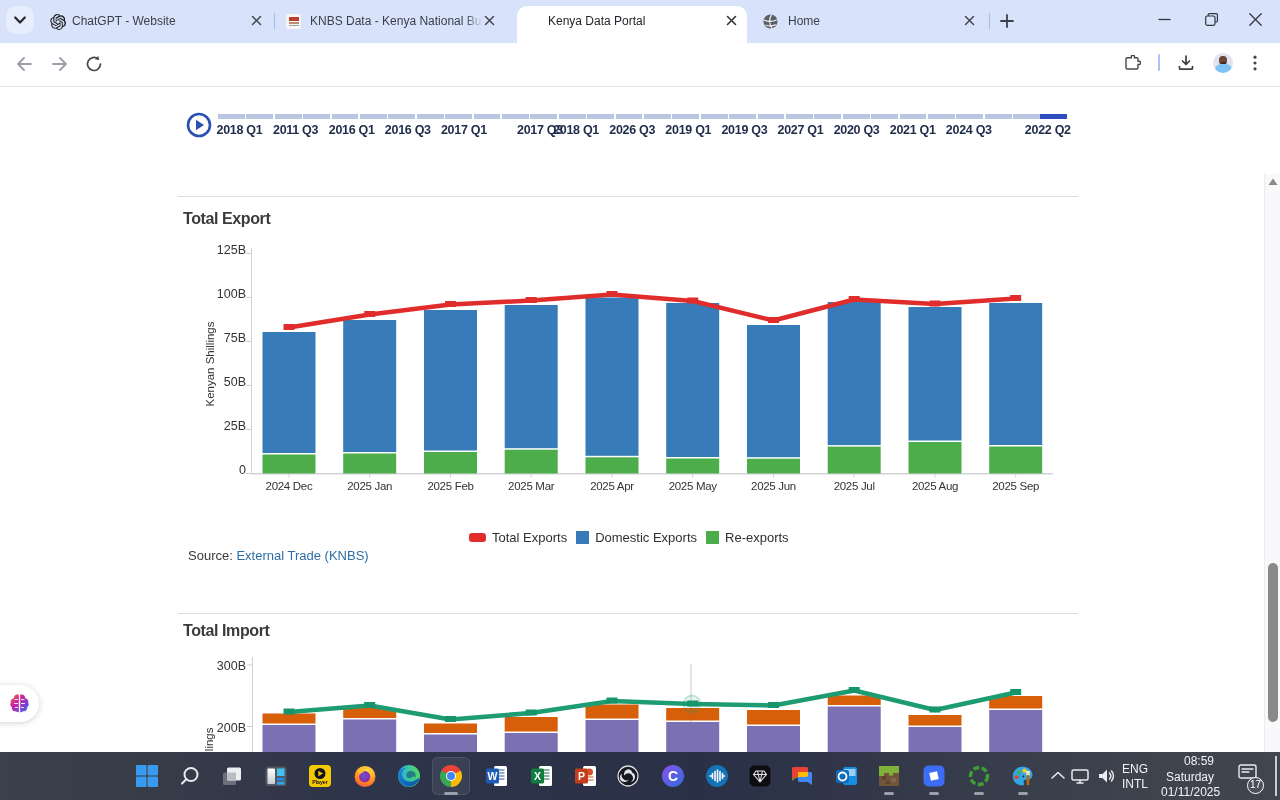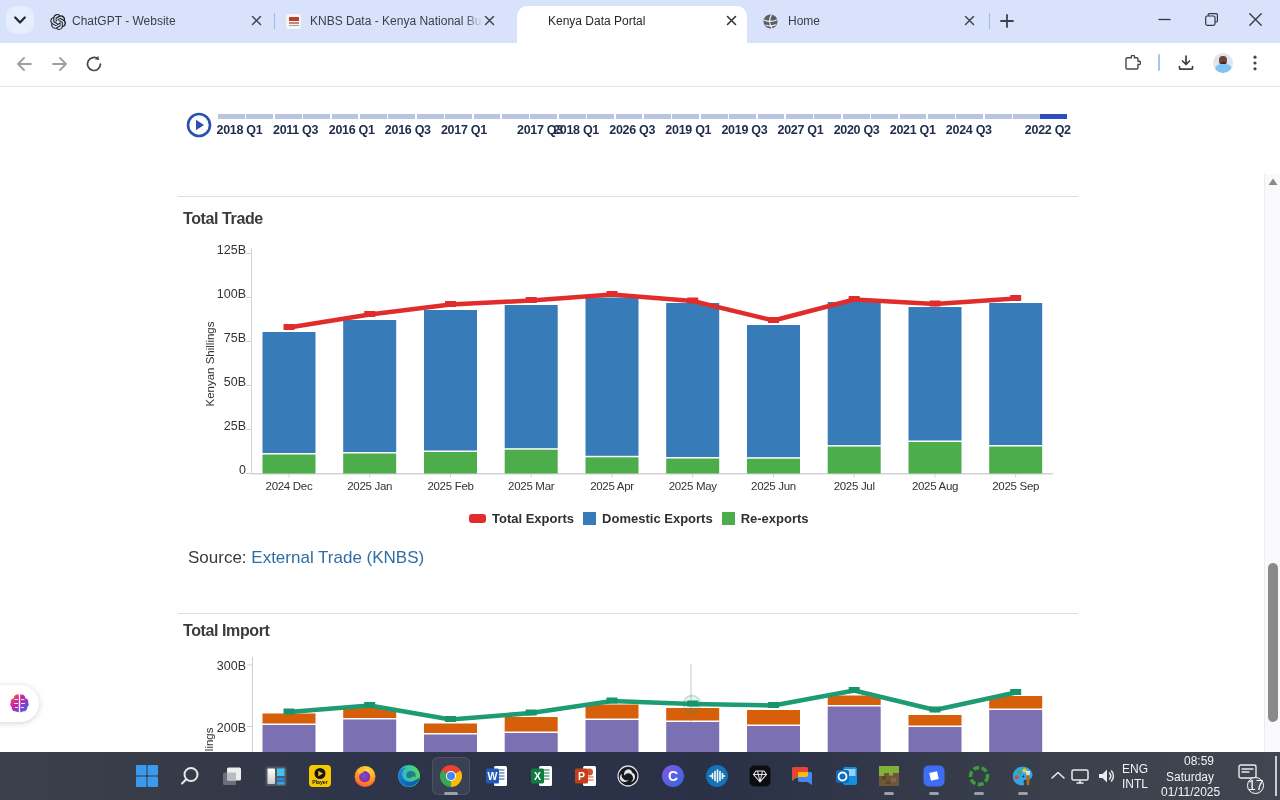--- a/index.html
+++ b/index.html
@@ -23,23 +23,23 @@
   #page { position:absolute; left:0; top:87px; width:1280px; height:665px; background:#fff; }
 
   
   .tl-label { position:absolute; top:36px; transform:translateX(-50%); font-size:12.5px; font-weight:bold; color:#1e2b49; letter-spacing:-0.3px; white-space:nowrap; }
 
   
   .sec-title { position:absolute; font-size:16px; font-weight:bold; color:#3b3b3b; letter-spacing:-0.4px; }
   .hline { position:absolute; left:178px; width:900px; height:1px; background:#ddd; }
 
   
-  #legend { position:absolute; left:469px; top:422px; height:15px;font-weight:bold; }
+  #legend { position:absolute; left:469px; top:441px; height:15px; }
   .leg-item { display:inline-block; vertical-align:middle; }
-  #source { position:absolute; left:188px; top:461px; font-size:17px; color:#3a3a3a; }
+  #source { position:absolute; left:188px; top:461px; font-size:13px; color:#3a3a3a; }
   #source a { color:#2e6ea5; text-decoration:none; }
 
   
   #scrollbar { position:absolute; left:1264px; top:87px; width:16px; height:665px; background:#f9f9fb; border-left:1px solid #ececec; }
   #scrollthumb { position:absolute; left:3px; top:389px; width:10px; height:159px; border-radius:5px; background:#8a8a8a; }
 
   
   #taskbar { position:absolute; left:0; top:752px; width:1280px; height:48px; background:linear-gradient(90deg,#3b404c 0%,#373c49 12%,#2e3449 28%,#2a3046 55%,#343a49 72%,#3f434e 90%,#41454f 100%); }
   .tbi { position:absolute; top:12px; width:24px; height:24px; }
   .tbi svg { display:block; width:24px; height:24px; }
@@ -192,21 +192,21 @@
       <div class="tl-label" style="left:688.3px">2019 Q1</div>
       <div class="tl-label" style="left:744.4px">2019 Q3</div>
       <div class="tl-label" style="left:800.5px">2027 Q1</div>
       <div class="tl-label" style="left:856.6px">2020 Q3</div>
       <div class="tl-label" style="left:912.7px">2021 Q1</div>
       <div class="tl-label" style="left:968.8px">2024 Q3</div>
       <div class="tl-label" style="left:1047.8px">2022 Q2</div>
     </div>
 
   <div class="hline" style="top:109px"></div>
-  <div class="sec-title" style="left:183px;top:123px;">Total Trade</div>
+  <div class="sec-title" style="left:183px;top:123px;">Total Export</div>
 
   <svg id="chart1" class="abs" style="left:0;top:0" width="1280" height="665" viewBox="0 0 1280 665">
       <path d="M251.5 161 V386" stroke="#cfd2d6" stroke-width="1" fill="none"></path>
       <path d="M251 386.75 H1053" stroke="#d2d4d7" stroke-width="1.5" fill="none"></path>
       <path d="M246 386.5 H251" stroke="#ccd1d6" stroke-width="1"></path>
       <text x="246" y="383.6" text-anchor="end" dominant-baseline="middle" font-size="12.5" fill="#333">0</text>
       <path d="M246 342.5 H251" stroke="#ccd1d6" stroke-width="1"></path>
       <text x="246" y="339.6" text-anchor="end" dominant-baseline="middle" font-size="12.5" fill="#333">25B</text>
       <path d="M246 298.5 H251" stroke="#ccd1d6" stroke-width="1"></path>
       <text x="246" y="295.6" text-anchor="end" dominant-baseline="middle" font-size="12.5" fill="#333">50B</text>
@@ -554,15 +554,15 @@
     <svg class="abs" style="left:1096px;top:14px" width="20" height="20" viewBox="0 0 20 20">
       <path d="M3 8 v4 h3.5 L11 16.5 v-13 L6.5 8 Z" fill="#e9ebee"></path>
       <path d="M13.5 7 a4.5 4.5 0 0 1 0 6 M15.5 5 a7.5 7.5 0 0 1 0 10" stroke="#e9ebee" stroke-width="1.5" fill="none" stroke-linecap="round"></path>
     </svg>
     <div id="tray" style="left:1122px;top:10px;font-size:12px;line-height:15px;color:#f2f3f5;">ENG<br>INTL</div>
     <div id="tray" style="left:1161px;top:2px;width:53px;text-align:right;font-size:12px;line-height:15.5px;color:#f2f3f5;">08:59<br>Saturday<br>01/11/2025</div>
     <svg class="abs" style="left:1238px;top:12px" width="19" height="16" viewBox="0 0 19 16">
       <rect x="1" y="1" width="17" height="13" rx="2" fill="none" stroke="#e9ebee" stroke-width="1.4"></rect>
       <path d="M4 5 h11 M4 8 h7" stroke="#e9ebee" stroke-width="1.3" stroke-linecap="round"></path>
     </svg>
-    <div class="abs" style="left:1247px;top:25px;width:17px;height:17px;border-radius:50%;background:#4a4f5b;border:1.5px solid #fff;color:#fff;font-size:14px;line-height:14px;text-align:left;">17</div>
+    <div class="abs" style="left:1247px;top:25px;width:17px;height:17px;border-radius:50%;background:#4a4f5b;border:1.5px solid #fff;color:#fff;font-size:10px;line-height:14px;text-align:center;">17</div>
     <div class="abs" style="left:1275px;top:4px;width:1.5px;height:40px;background:#c9ccd2;"></div>
   </div>
 
 </body></html>

